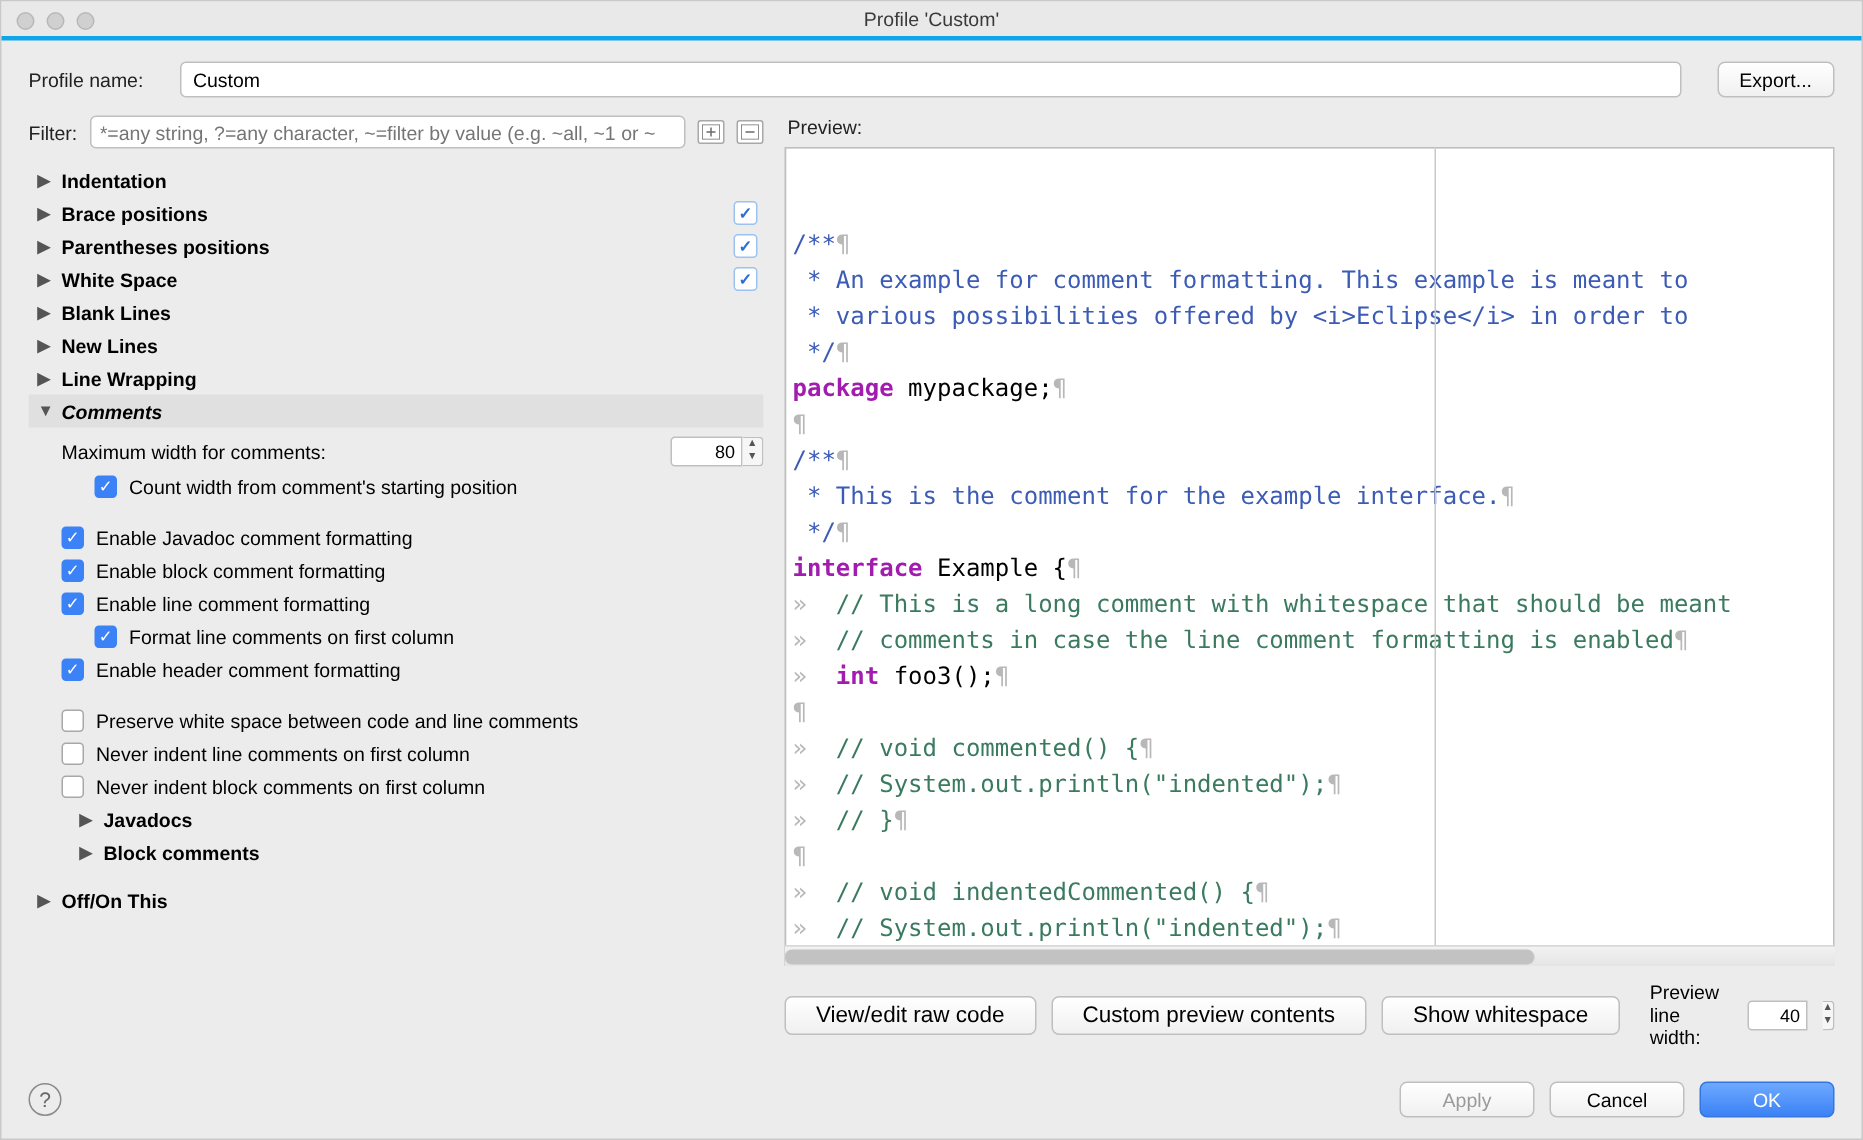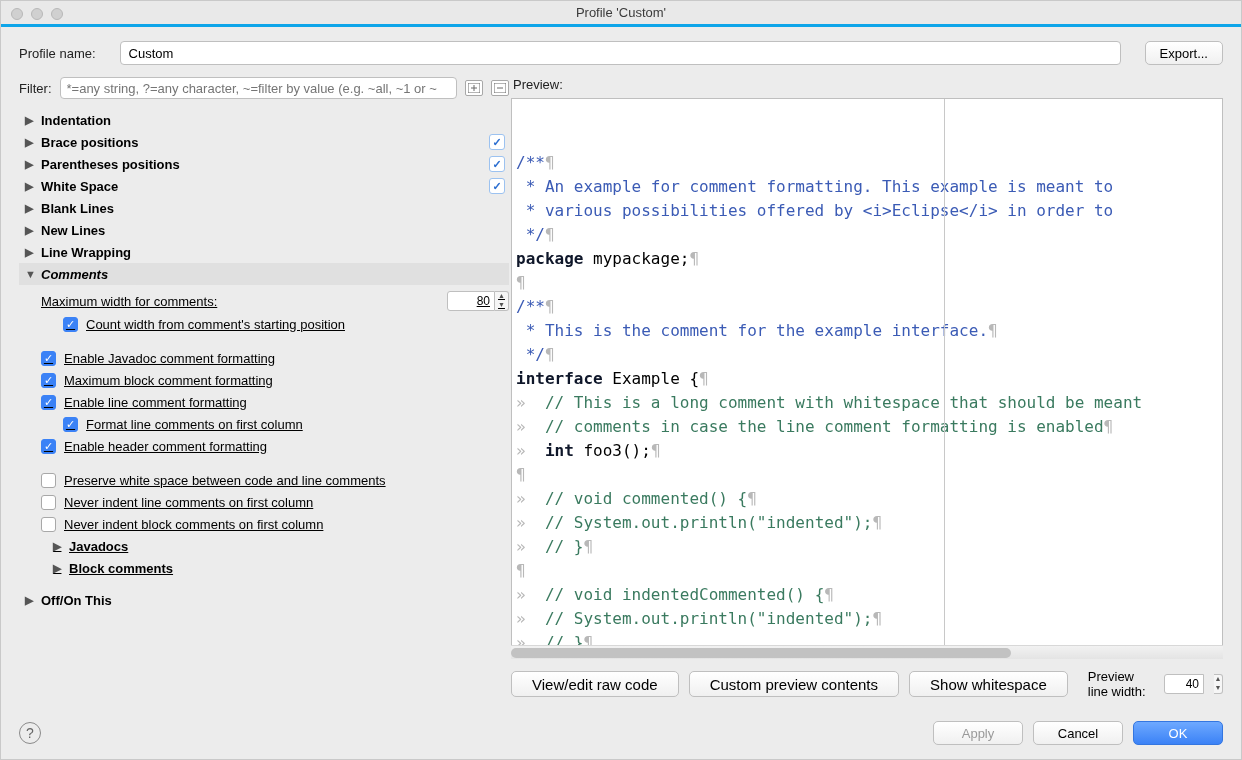--- a/index.html
+++ b/index.html
@@ -9,46 +9,46 @@
   .traffic { display:flex; gap:8px; position:absolute; left:10px; top:7px;}
   .tl { width:12px; height:12px; border-radius:50%; background:#d0d0d0; border:1px solid #b8b8b8;}
   .title { flex:1; text-align:center; font-size:13px; color:#3a3a3a; }
   .row { display:flex; align-items:center; }
   .toprow { padding:14px 18px 8px 18px; gap:24px; }
   .label { color:#222; }
   .textinput { flex:1; height:24px; border:1px solid #bfbfbf; border-radius:4px; background:#fff; padding:0 8px; font-size:13px; }
   .btn { height:24px; padding:0 14px; border:1px solid #bfbfbf; border-radius:5px; background:linear-gradient(#fff,#f0f0f0); font-size:13px; cursor:pointer; }
   .btn.default { background:linear-gradient(#6ea9ff,#3b82f6); color:#fff; border-color:#3476e0; font-weight:500;}
   .btn.disabled { color:#9a9a9a; }
-  .content { flex:1; display:flex; padding:0 18px 10px 18px; gap:2px; overflow:hidden; }
+  .content { flex:1; display:flex; padding:0 18px 10px 18px; gap:14px; overflow:hidden; }
   .left { width:490px; display:flex; flex-direction:column; min-height:0; }
   .filterrow { display:flex; align-items:center; gap:8px; padding:4px 0 6px 0; }
   .filterinput { flex:1; height:22px; border:1px solid #bfbfbf; border-radius:4px; background:#fff; padding:0 6px; font-size:13px; color:#888; }
   .iconbtn { width:18px; height:16px; border:1px solid #a8a8a8; border-radius:2px; background:#fff; display:flex; align-items:center; justify-content:center; cursor:pointer; }
   .tree { flex:1; overflow:auto; padding:4px 0 8px 0; }
   .treeitem { display:flex; align-items:center; height:22px; padding-left:6px; font-weight:600; cursor:pointer; background:transparent; position:relative;}
   .treeitem .arrow { width:10px; margin-right:6px; color:#555; font-size:11px; display:inline-block; }
   .treeitem.selected { background:#e0e0e0; font-style:italic; }
   .treeright { margin-left:auto; margin-right:4px; }
   .checkmark { width:16px; height:16px; border:1px solid #9cc2f0; border-radius:3px; background:#fff; display:inline-flex; align-items:center; justify-content:center; color:#2d6fd1; font-size:11px; }
-  .subitems { padding:4px 0 4px 22px; font-weight:400;text-decoration:underline; }
+  .subitems { padding:4px 0 4px 22px; font-weight:400; }
   .optrow { display:flex; align-items:center; min-height:22px; padding:2px 0; }
   .optrow.spaced { margin-top:12px; }
   .cbox { width:15px; height:15px; border:1px solid #a8a8a8; border-radius:3px; background:#fff; margin-right:8px; display:inline-flex; align-items:center; justify-content:center; font-size:11px; color:#fff; }
   .cbox.checked { background:#3b82f6; border-color:#3b82f6; }
   .numfield { width:48px; height:20px; border:1px solid #bfbfbf; border-radius:3px 0 0 3px; text-align:right; padding:0 4px; font-size:12px; }
   .stepper { width:14px; height:20px; border:1px solid #bfbfbf; border-left:none; border-radius:0 3px 3px 0; background:#f6f6f6; display:flex; flex-direction:column;}
   .stepper span{flex:1; font-size:7px; text-align:center; color:#555;}
   .subtree { display:flex; align-items:center; height:22px; font-weight:600; cursor:pointer; padding-left:12px;}
   .subtree .arrow{width:10px; margin-right:6px; font-size:11px; color:#555;}
   .right { flex:1; display:flex; flex-direction:column; min-width:0; }
   .previewlabel { padding:4px 0 6px 2px; color:#222; }
   .previewbox { flex:1; border:1px solid #bfbfbf; background:#fff; overflow:auto; font-family: Menlo, Consolas, monospace; font-size:16px; line-height:24px; white-space:pre; padding:4px 2px 4px 4px; position:relative; }
   .marginline { position:absolute; top:0; bottom:0; left:432px; width:1px; background:#c8c8c8; }
-  .kwd { color:#0f172a; font-weight:600; }
+  .kwd { color:#a21caf; font-weight:600; }
   .jdoc { color:#3b5bb5; }
   .cmt { color:#3a7a5f; }
   .ws { color:#b8b8b8; }
   .hscroll { height:14px; background:linear-gradient(#f2f2f2,#e4e4e4); border-top:1px solid #d8d8d8; margin-top:-14px; position:relative;}
   .thumb { position:absolute; left:0; top:2px; height:10px; width:500px; border-radius:5px; background:#c2c2c2;}
   .bottomrow { display:flex; align-items:center; gap:10px; padding:10px 0 0 0; }
   .btnbig { flex:0 0 auto; height:26px; padding:0 20px; border:1px solid #bfbfbf; border-radius:5px; background:linear-gradient(#fff,#f0f0f0); font-size:15px; cursor:pointer; min-width:150px; text-align:center; display:flex; align-items:center; justify-content:center;}
   .footer { display:flex; align-items:center; padding:12px 18px 14px 18px; }
   .help { width:22px; height:22px; border:1.5px solid #8a8a8a; border-radius:50%; display:flex; align-items:center; justify-content:center; color:#666; font-size:14px; cursor:pointer;}
   .spacer { flex:1; }
@@ -146,21 +146,21 @@
               <span class="cbox checked">✓</span>
               <span>Count width from comment's starting position</span>
             </div>
 
           <div class="optrow spaced">
               <span class="cbox checked">✓</span>
               <span>Enable Javadoc comment formatting</span>
             </div>
           <div class="optrow">
               <span class="cbox checked">✓</span>
-              <span>Maximum block comment formatting</span>
+              <span>Enable block comment formatting</span>
             </div>
           <div class="optrow">
               <span class="cbox checked">✓</span>
               <span>Enable line comment formatting</span>
             </div>
           <div class="optrow" style="padding-left:22px">
               <span class="cbox checked">✓</span>
               <span>Format line comments on first column</span>
             </div>
           <div class="optrow">

